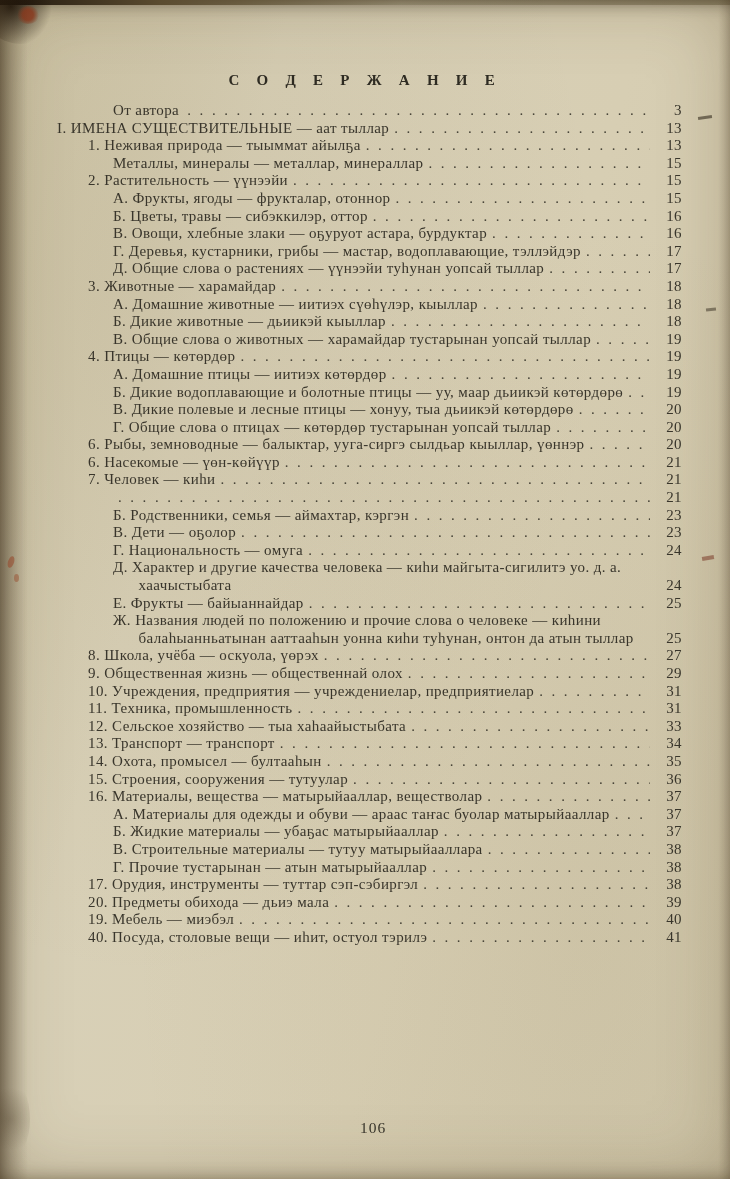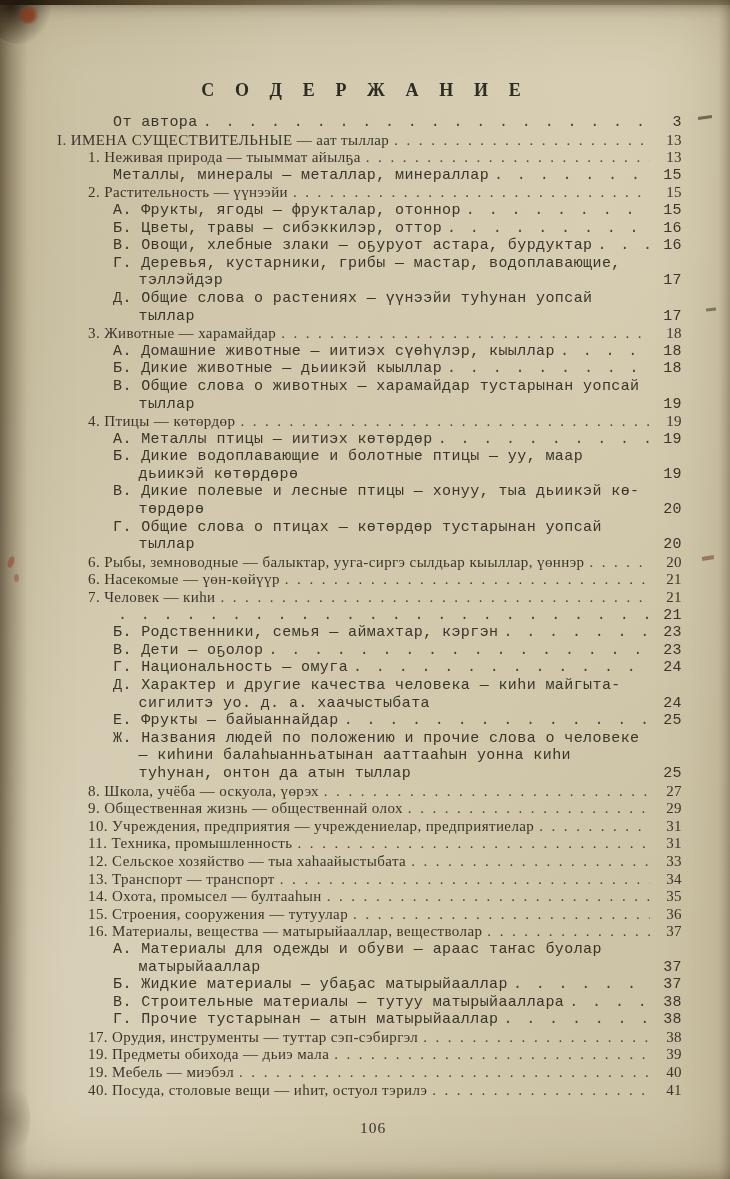--- a/index.html
+++ b/index.html
@@ -40,24 +40,24 @@
   .art-dash-1 { right: 18px; top: 116px; width: 14px; height: 3px; background: rgba(52,44,30,0.6); transform: rotate(-8deg); }
   .art-dash-2 { right: 14px; top: 308px; width: 10px; height: 3px; background: rgba(52,44,30,0.5); transform: rotate(-6deg); }
   .art-dash-3 { right: 16px; top: 556px; width: 12px; height: 4px; background: rgba(122,59,40,0.55); transform: rotate(-10deg); }
   .art-red-speck-1 { left: 8px; top: 556px; width: 6px; height: 12px; background: rgba(150,70,40,0.55); border-radius: 50%; transform: rotate(18deg); }
   .art-red-speck-2 { left: 14px; top: 574px; width: 5px; height: 8px; background: rgba(150,70,40,0.45); border-radius: 50%; }
   .art-bottom-smudge { left: -10px; bottom: 20px; width: 40px; height: 80px; border-radius: 50%;
     background: radial-gradient(circle, rgba(60,45,25,0.25), rgba(60,45,25,0) 70%); }
 
   
   .title {
-    margin: 8px;
+    margin: 0;
     padding-top: 72px;
     text-align: center;
-    font-size: 18px;
+    font-size: 15px;
     font-weight: bold;
     letter-spacing: 0.45em;
     color: #2e2b22;
   }
   .toc {
     margin-top: 13px;
     padding-left: 57px;
     padding-right: 48px;
     font-size: 15px;
     letter-spacing: 0.4px;
@@ -66,21 +66,21 @@
   .entry {
     display: flex;
     align-items: flex-end;
   }
   .entry-text {
     padding-left: 1.7em;
     text-indent: -1.7em;
   }
   .ind-0 { padding-left: 0; }
   .ind-1 { padding-left: 31px; }
-  .ind-2 { padding-left: 56px; font-family: Liberation Mono, monospace; }
+  .ind-2 { padding-left: 56px; }
   .leader {
     flex: 1 1 0;
     min-width: 0;
     overflow: hidden;
     white-space: nowrap;
     word-spacing: 4px;
     margin: 0 6px 0 5px;
     color: rgba(45, 42, 33, 0.85);
   }
   .pg {
@@ -186,21 +186,21 @@
     <span class="entry-text">В. Общие слова о животных — харамайдар тустарынан уопсай тыллар</span>
     <span class="leader">. . . . . . . . . . . . . . . . . . . . . . . . . . . . . . . . . . . . . . . . . . . . . . . . . . . . . . . . . . . . . . . . . . . . . .</span>
     <span class="pg">19</span>
   </div>
       <div class="entry ind-1">
     <span class="entry-text">4. Птицы — көтөрдөр</span>
     <span class="leader">. . . . . . . . . . . . . . . . . . . . . . . . . . . . . . . . . . . . . . . . . . . . . . . . . . . . . . . . . . . . . . . . . . . . . .</span>
     <span class="pg">19</span>
   </div>
       <div class="entry ind-2">
-    <span class="entry-text">А. Металлы птицы — иитиэх көтөрдөр</span>
+    <span class="entry-text">А. Домашние птицы — иитиэх көтөрдөр</span>
     <span class="leader">. . . . . . . . . . . . . . . . . . . . . . . . . . . . . . . . . . . . . . . . . . . . . . . . . . . . . . . . . . . . . . . . . . . . . .</span>
     <span class="pg">19</span>
   </div>
       <div class="entry ind-2">
     <span class="entry-text">Б. Дикие водоплавающие и болотные птицы — уу, маар дьиикэй көтөрдөрө</span>
     <span class="leader">. . . . . . . . . . . . . . . . . . . . . . . . . . . . . . . . . . . . . . . . . . . . . . . . . . . . . . . . . . . . . . . . . . . . . .</span>
     <span class="pg">19</span>
   </div>
       <div class="entry ind-2">
     <span class="entry-text">В. Дикие полевые и лесные птицы — хонуу, тыа дьиикэй кө­төрдөрө</span>
@@ -325,21 +325,21 @@
     <span class="entry-text">Г. Прочие тустарынан — атын матырыйааллар</span>
     <span class="leader">. . . . . . . . . . . . . . . . . . . . . . . . . . . . . . . . . . . . . . . . . . . . . . . . . . . . . . . . . . . . . . . . . . . . . .</span>
     <span class="pg">38</span>
   </div>
       <div class="entry ind-1">
     <span class="entry-text">17. Орудия, инструменты — туттар сэп-сэбиргэл</span>
     <span class="leader">. . . . . . . . . . . . . . . . . . . . . . . . . . . . . . . . . . . . . . . . . . . . . . . . . . . . . . . . . . . . . . . . . . . . . .</span>
     <span class="pg">38</span>
   </div>
       <div class="entry ind-1">
-    <span class="entry-text">19. Предметы обихода — дьиэ мала</span>
+    <span class="entry-text">20. Предметы обихода — дьиэ мала</span>
     <span class="leader">. . . . . . . . . . . . . . . . . . . . . . . . . . . . . . . . . . . . . . . . . . . . . . . . . . . . . . . . . . . . . . . . . . . . . .</span>
     <span class="pg">39</span>
   </div>
       <div class="entry ind-1">
     <span class="entry-text">19. Мебель — миэбэл</span>
     <span class="leader">. . . . . . . . . . . . . . . . . . . . . . . . . . . . . . . . . . . . . . . . . . . . . . . . . . . . . . . . . . . . . . . . . . . . . .</span>
     <span class="pg">40</span>
   </div>
       <div class="entry ind-1">
     <span class="entry-text">40. Посуда, столовые вещи — иһит, остуол тэрилэ</span>

